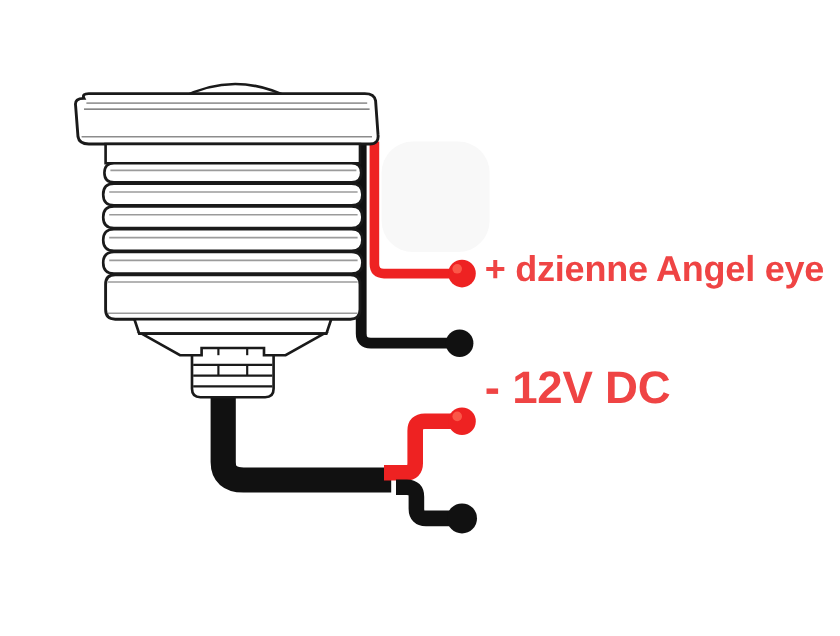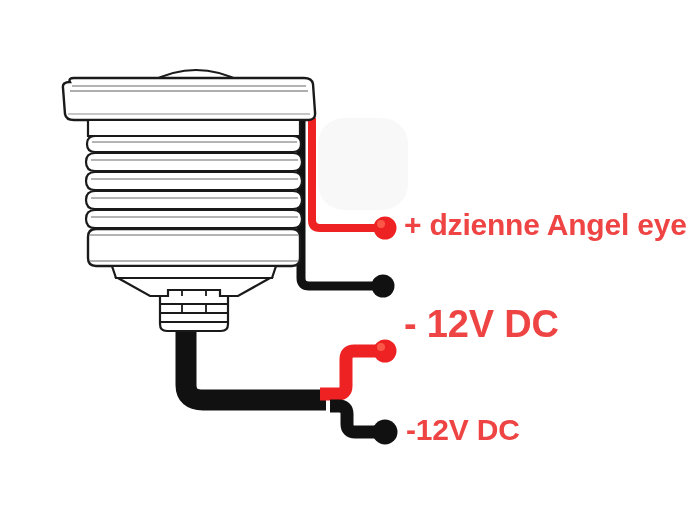--- a/index.html
+++ b/index.html
@@ -133,15 +133,14 @@
         <path d="M 206,290 L 206,296" fill="none" stroke="#1a1a1a" stroke-width="1.8"></path>
       </g>
     </g>
   </svg>
 
   <div class="label-text" id="label-angel-eye">+ dzienne Angel eye</div>
 
   <div class="label-text" id="label-minus-12v-top">- 12V DC</div>
 
 
-  <div class="label-text" id="label-minus-12v-bottom">-12V DC</div>
 
 </div>
 
 </body></html>

